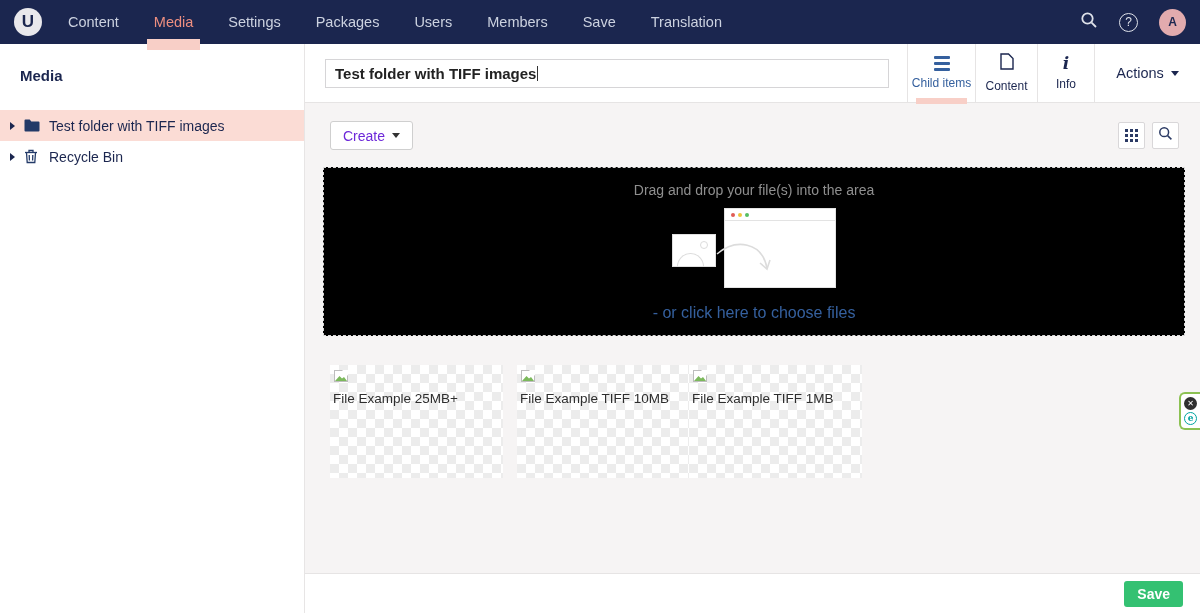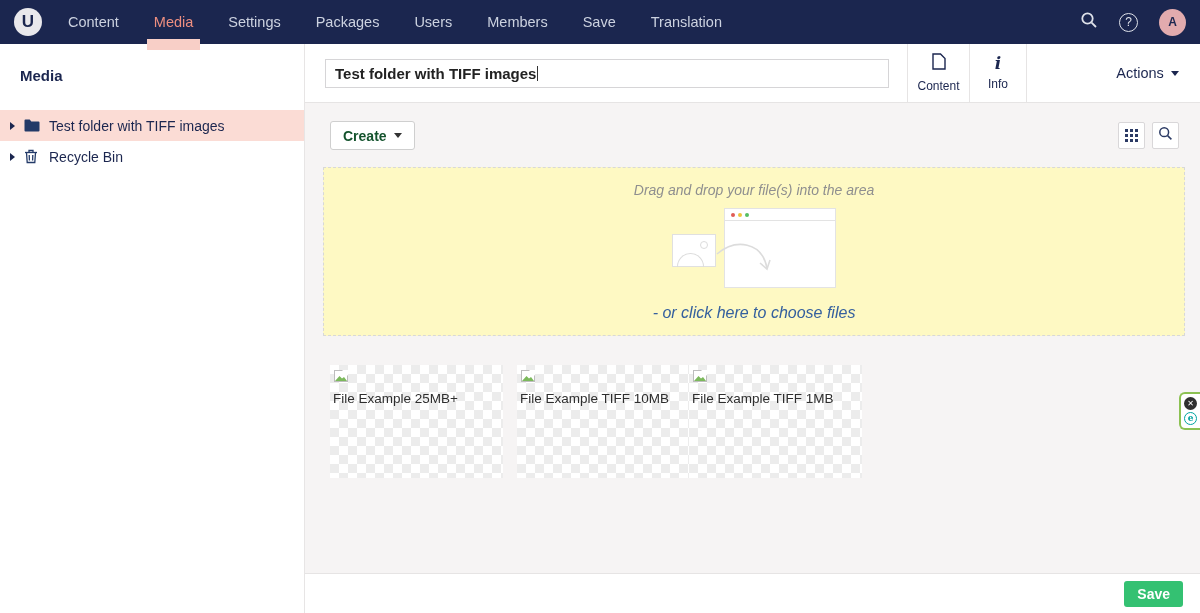--- a/index.html
+++ b/index.html
@@ -101,35 +101,35 @@
   
   .content {
     position:absolute; left:305px; top:103px; right:0; bottom:40px;
     background:#f6f4f4;
   }
   .create-btn {
     position:absolute; left:25px; top:18px; height:29px;
     background:#fff; border:1px solid #cfcfcf; border-radius:3px;
     padding:0 12px; display:flex; align-items:center; gap:7px; cursor:pointer;
   }
-  .create-label { font-size:14px; font-weight:bold; color:#14532d; }
+  .create-label { font-size:14px; font-weight:normal; color:#6d28d9; }
   .create-btn .caret-down { border-top-color:#333; }
   .iconbtn {
     position:absolute; top:19px; width:27px; height:27px;
     background:#fff; border:1px solid #d9d7d9; border-radius:2px;
     display:flex; align-items:center; justify-content:center; cursor:pointer;
   }
   .gridbtn { left:813px; }
   .searchbtn { left:847px; }
   .gridicon { display:grid; grid-template-columns:repeat(3,3.5px); grid-template-rows:repeat(3,3.5px); gap:1.5px; }
   .gridicon span { background:#2b3a64; }
 
   .dropzone {
     position:absolute; left:18px; top:64px; width:862px; height:169px;
-    background:#fef9c3; border:1px dashed #d8d8d8;font-style:italic;
+    background:#000000; border:1px dashed #d8d8d8;
   }
   .dz-title { text-align:center; margin-top:14px; font-size:14px; color:#8f8f8f; }
   .dz-art { position:relative; width:164px; height:86px; margin:10px auto 0; }
   .dz-window { position:absolute; right:0; top:0; width:112px; height:80px; border:1px solid #e3e3e3; background:#fff; }
   .dz-titlebar { height:12px; border-bottom:1px solid #e3e3e3; display:flex; align-items:center; gap:3px; padding-left:6px; }
   .dz-dot { width:4px; height:4px; border-radius:50%; }
   .dz-dot.red { background:#e05d55; } .dz-dot.yellow { background:#eec43b; } .dz-dot.green { background:#57bf62; }
   .dz-imgbox { position:absolute; left:0; top:26px; width:44px; height:33px; border:1px solid #e0e0e0; background:#fff; }
   .dz-imgcircle { position:absolute; right:7px; top:6px; width:8px; height:8px; border:1px solid #dcdcdc; border-radius:50%; }
   .dz-imgarc { position:absolute; left:4px; bottom:-1px; width:27px; height:14px; border:1px solid #dcdcdc; border-bottom:none; border-radius:14px 14px 0 0; }
@@ -230,20 +230,28 @@
       <span class="tree-label">Recycle Bin</span>
     </div>
   </div>
 </aside>
 
 <header class="cheader">
   <div class="name-input">
     <span>Test folder with TIFF images</span><span class="text-caret"></span>
   </div>
   <div class="tabs">
+    <div class="tab tab-childitems active">
+      <span class="listicon">
+          <span></span>
+          <span></span>
+          <span></span>
+        </span>
+      <span class="tab-label">Child items</span>
+    </div>
     <div class="tab tab-content">
       <span>
         <svg width="14" height="17" viewBox="0 0 14 17" fill="none" stroke="#1b264f" stroke-width="1.4">
           <path d="M1 1 h7.5 l4.5 4.5 v10.5 h-12 z"></path>
         </svg>
       </span>
       <span class="tab-label">Content</span>
     </div>
     <div class="tab tab-info">
       <span class="infoglyph">i</span>

